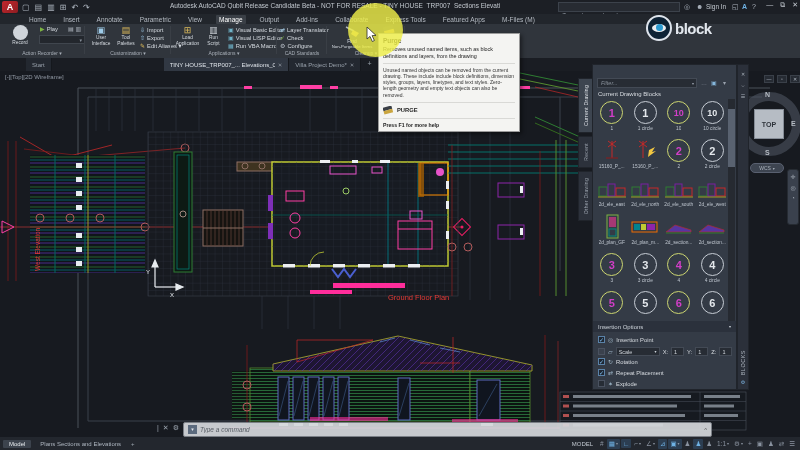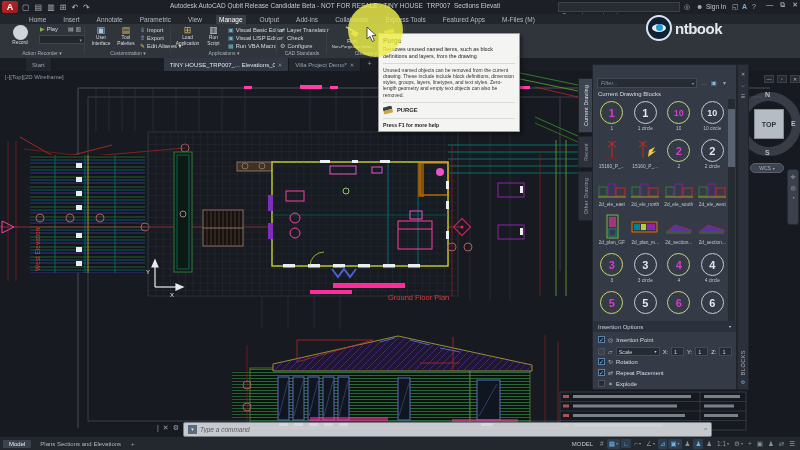--- a/index.html
+++ b/index.html
@@ -880,21 +880,21 @@
   <div class="a" id="hlcircle"></div>
   <svg class="a" id="cursor" width="13" height="16">
     <polygon points="1,0 1,12 4,9.4 6.3,14.5 8.4,13.5 6.1,8.6 10,8.4" fill="#fff" stroke="#2b2b2b" stroke-width="0.8"></polygon>
   </svg>
 
   <div class="a" id="watermark">
     <div id="wmeye">
         <div class="wh"></div>
         <div class="pu"></div>
       </div>
-    <span id="wmtext">ntbook</span>
+    <span id="wmtext">block</span>
   </div>
 
   <div class="a" id="bottombar">
     <span class="ltab on">Model</span>
     <span class="ltab">Plans Sections and Elevations</span>
     <span id="addlayout">+</span>
     <div id="statusright">
       <span id="modelbtn">MODEL</span>
     <span class="st">#</span>
         <span class="st on">▦<span class="stc">▾</span></span>

